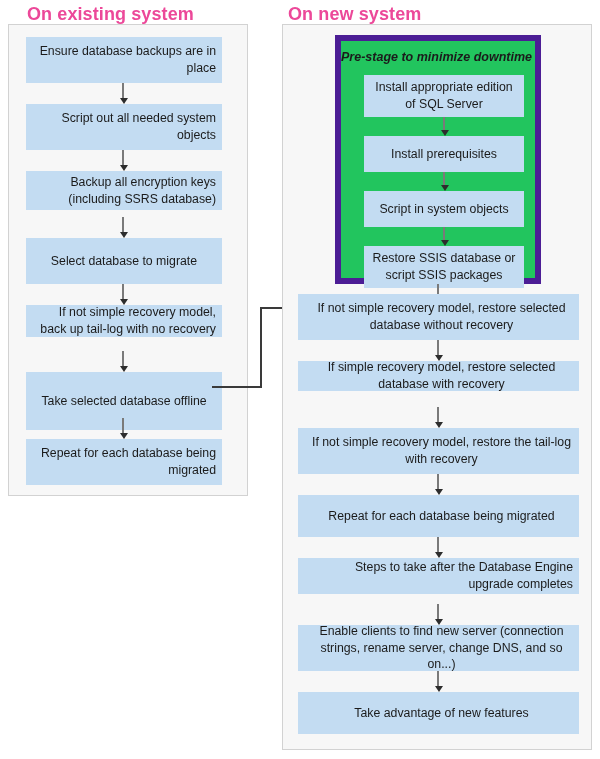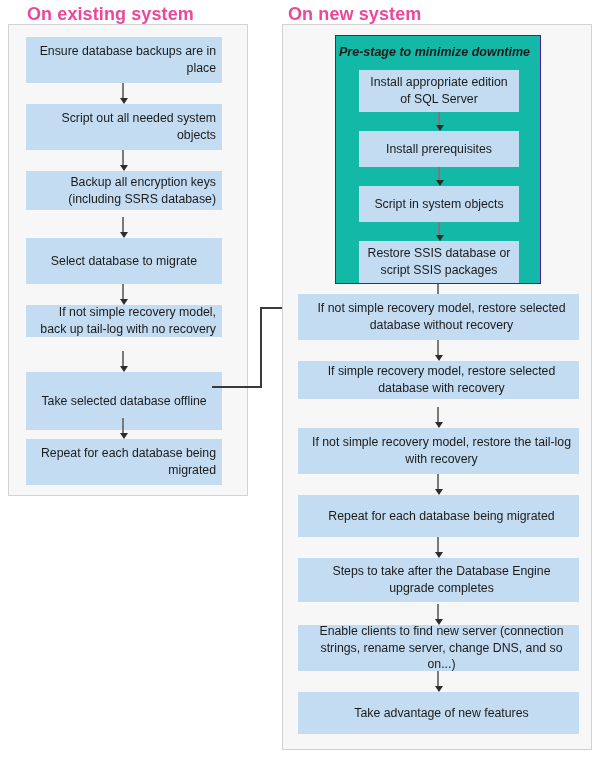--- a/index.html
+++ b/index.html
@@ -55,22 +55,22 @@
     height: 726px;
   }
 
   
   #prestage-group {
     position: absolute;
     left: 52px;          
     top: 10px;
     width: 206px;
     height: 249px;
-    background: #14b8a6;
-    border: 1px solid #4c1d95;
+    background: #22c55e;
+    border: 6px solid #4c1d95;
     box-sizing: border-box;
   }
   #prestage-title {
     position: absolute;
     left: 0;
     right: 10px;
     top: 9px;
     text-align: right;
     font-size: 12.5px;
     font-weight: bold;
@@ -267,39 +267,39 @@
       <div class="shaft" style="height:18px;"></div>
         <div class="head"></div>
     </div>
 
     <div class="box right-col" style="top:269px; height:46px;">If not simple recovery model, restore selected database without recovery</div>
     <div class="arrow-v" style="left:151px; top:315px; height:21px;">
       <div class="shaft" style="height:15px;"></div>
         <div class="head"></div>
     </div>
 
-    <div class="box right-col" style="top:336px; height:38px;">If simple recovery model, restore selected database with recovery</div>
+    <div class="box right-col" style="top:336px; height:30px;">If simple recovery model, restore selected database with recovery</div>
     <div class="arrow-v" style="left:151px; top:382px; height:21px;">
       <div class="shaft" style="height:15px;"></div>
         <div class="head"></div>
     </div>
 
     <div class="box right-col" style="top:403px; height:46px;">If not simple recovery model, restore the tail-log with recovery</div>
     <div class="arrow-v" style="left:151px; top:449px; height:21px;">
       <div class="shaft" style="height:15px;"></div>
         <div class="head"></div>
     </div>
 
     <div class="box right-col" style="top:470px; height:42px;">Repeat for each database being migrated</div>
     <div class="arrow-v" style="left:151px; top:512px; height:21px;">
       <div class="shaft" style="height:15px;"></div>
         <div class="head"></div>
     </div>
 
-    <div class="box right-col" style="top:533px; height:44px;">Steps to take after the Database Engine upgrade completes</div>
+    <div class="box right-col" style="top:533px; height:36px;text-align:right;">Steps to take after the Database Engine upgrade completes</div>
     <div class="arrow-v" style="left:151px; top:579px; height:21px;">
       <div class="shaft" style="height:15px;"></div>
         <div class="head"></div>
     </div>
 
     <div class="box right-col" style="top:600px; height:46px;">Enable clients to find new server (connection strings, rename server, change DNS, and so on...)</div>
     <div class="arrow-v" style="left:151px; top:646px; height:21px;">
       <div class="shaft" style="height:15px;"></div>
         <div class="head"></div>
     </div>

